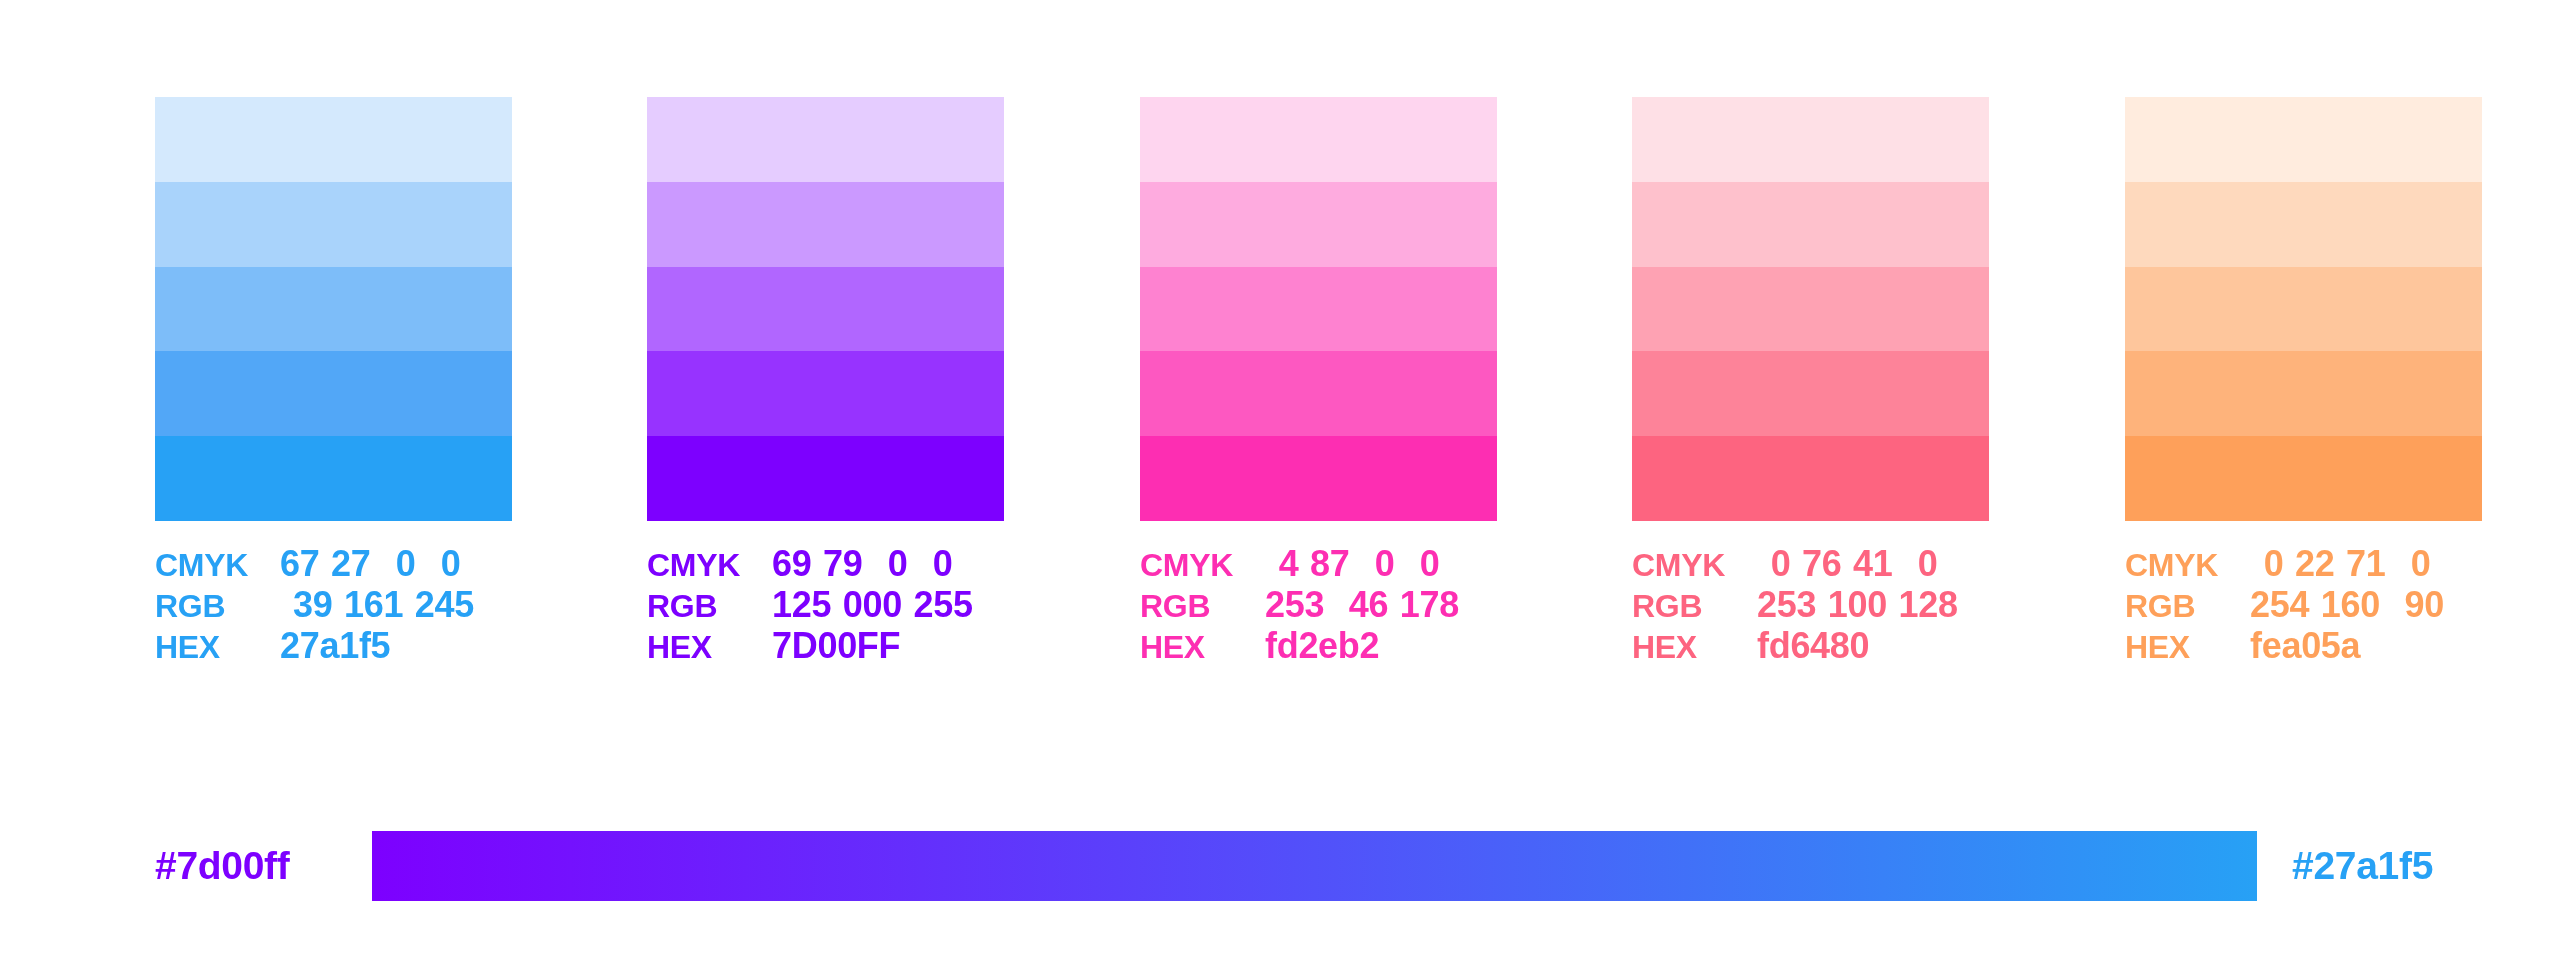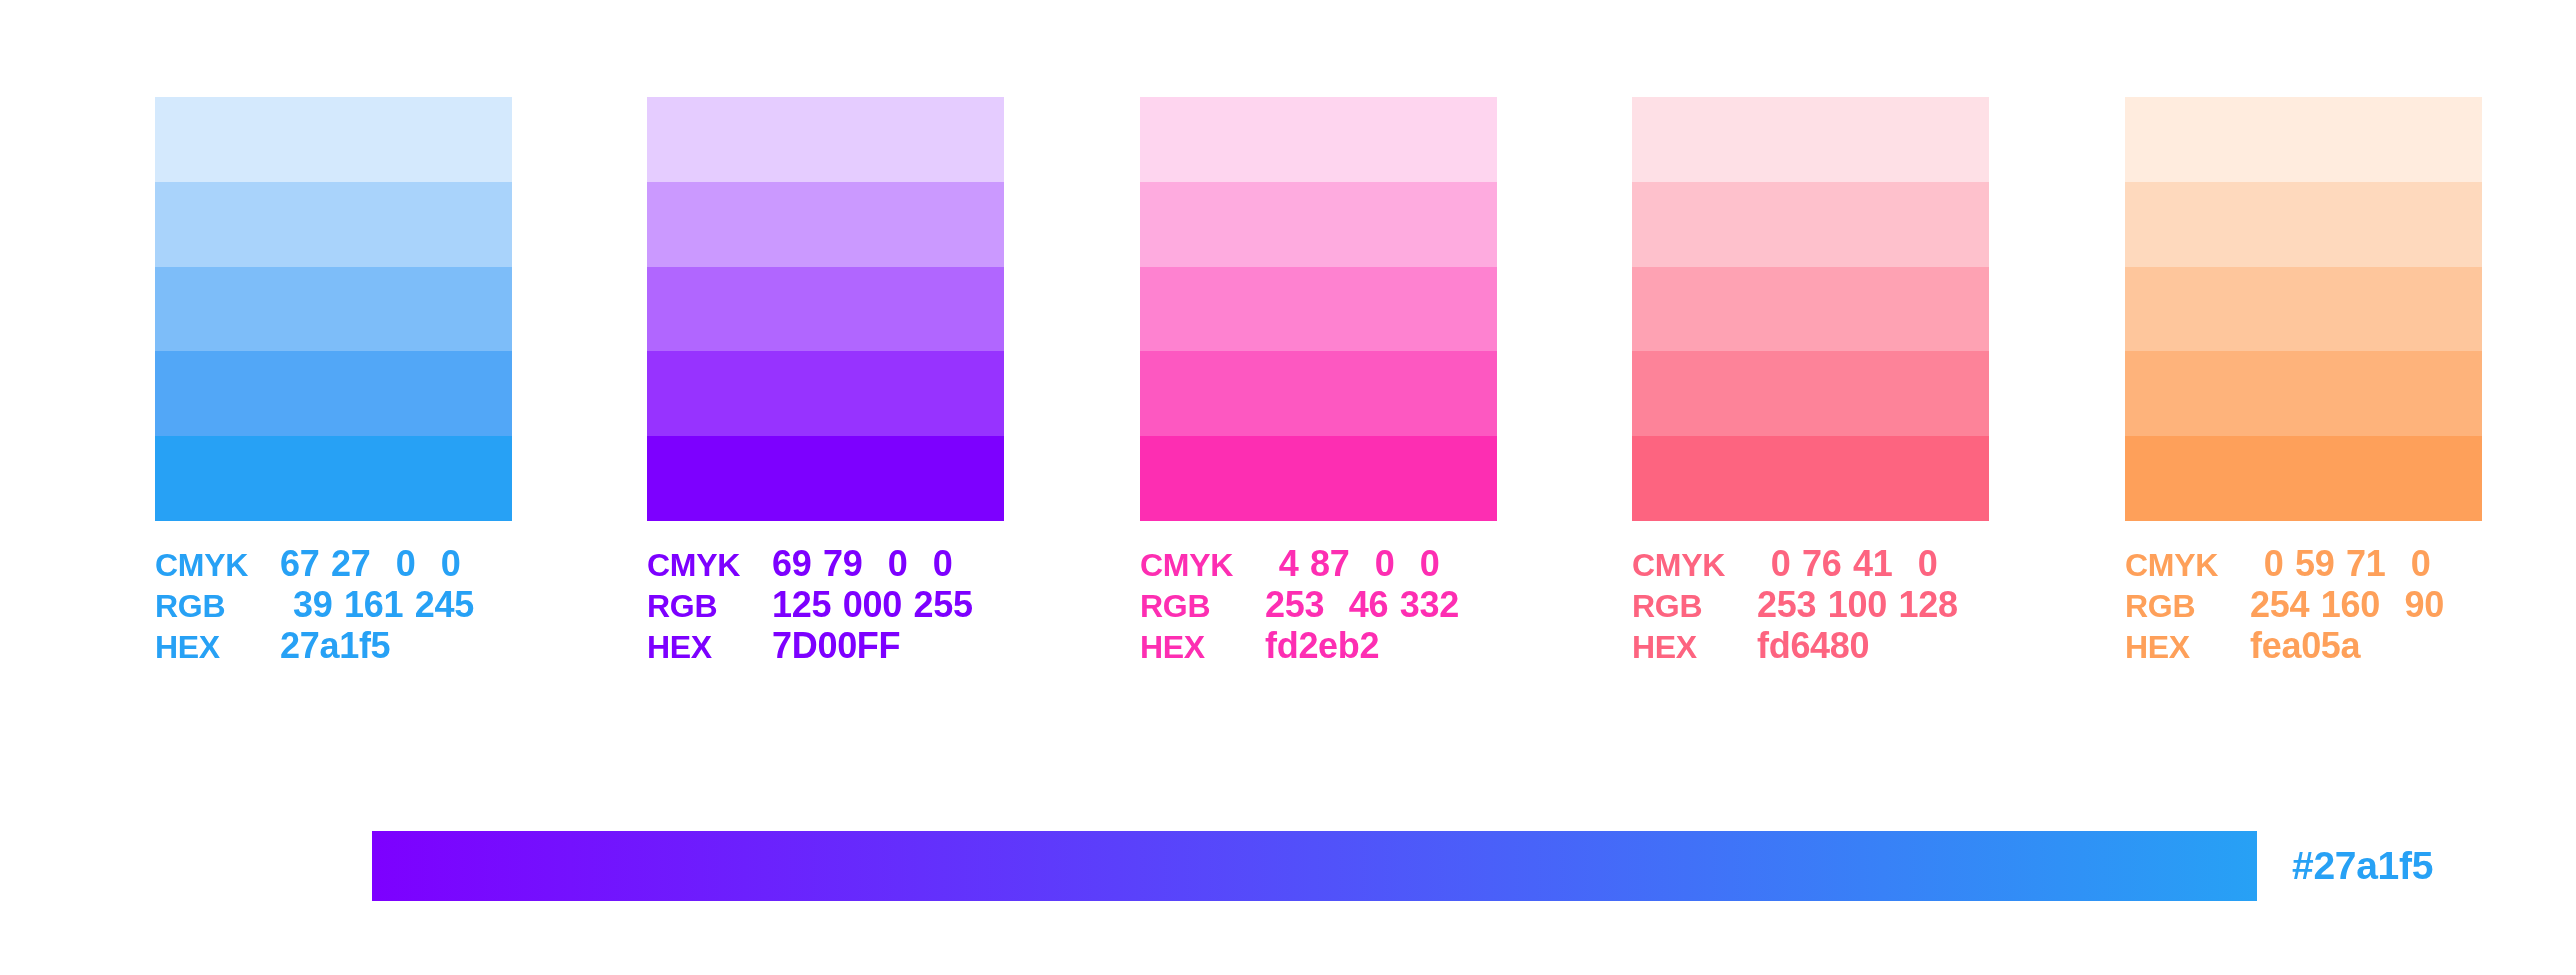--- a/index.html
+++ b/index.html
@@ -226,21 +226,21 @@
             <span class="num-cell num-cmyk">87</span>
             <span class="num-cell num-cmyk">0</span>
             <span class="num-cell num-cmyk">0</span>
           </span>
         </div>
         <div class="value-row">
           <span class="value-label">RGB</span>
           <span class="value-nums">
             <span class="num-cell num-rgb">253</span>
             <span class="num-cell num-rgb">46</span>
-            <span class="num-cell num-rgb">332</span>
+            <span class="num-cell num-rgb">178</span>
           </span>
         </div>
         <div class="value-row">
           <span class="value-label">HEX</span>
           <span class="hex-value">fd2eb2</span>
         </div>
       </div>
     </div>
 
     <div class="palette-column" style="left:1477px;">
@@ -282,21 +282,21 @@
         <div class="swatch-band" style="background: rgb(254, 217, 189);"></div>
         <div class="swatch-band" style="background: rgb(254, 198, 156);"></div>
         <div class="swatch-band" style="background: rgb(254, 179, 123);"></div>
         <div class="swatch-band" style="background: rgb(254, 160, 90);"></div>
       </div>
       <div class="value-table" style="color: rgb(254, 160, 90);">
         <div class="value-row">
           <span class="value-label">CMYK</span>
           <span class="value-nums">
             <span class="num-cell num-cmyk">0</span>
-            <span class="num-cell num-cmyk">59</span>
+            <span class="num-cell num-cmyk">22</span>
             <span class="num-cell num-cmyk">71</span>
             <span class="num-cell num-cmyk">0</span>
           </span>
         </div>
         <div class="value-row">
           <span class="value-label">RGB</span>
           <span class="value-nums">
             <span class="num-cell num-rgb">254</span>
             <span class="num-cell num-rgb">160</span>
             <span class="num-cell num-rgb">90</span>
@@ -305,18 +305,19 @@
         <div class="value-row">
           <span class="value-label">HEX</span>
           <span class="hex-value">fea05a</span>
         </div>
       </div>
     </div>
 
   </div>
 
   <div class="gradient-section">
+    <span class="gradient-label" id="gradient-label-start" style="color: rgb(125, 0, 255);">#7d00ff</span>
     <div class="gradient-bar" style="background: linear-gradient(to right, rgb(125, 0, 255) 0%, rgb(39, 161, 245) 100%);"></div>
     <span class="gradient-label" id="gradient-label-end" style="color: rgb(39, 161, 245);">#27a1f5</span>
   </div>
 
 </div>
 
 
 </body></html>

